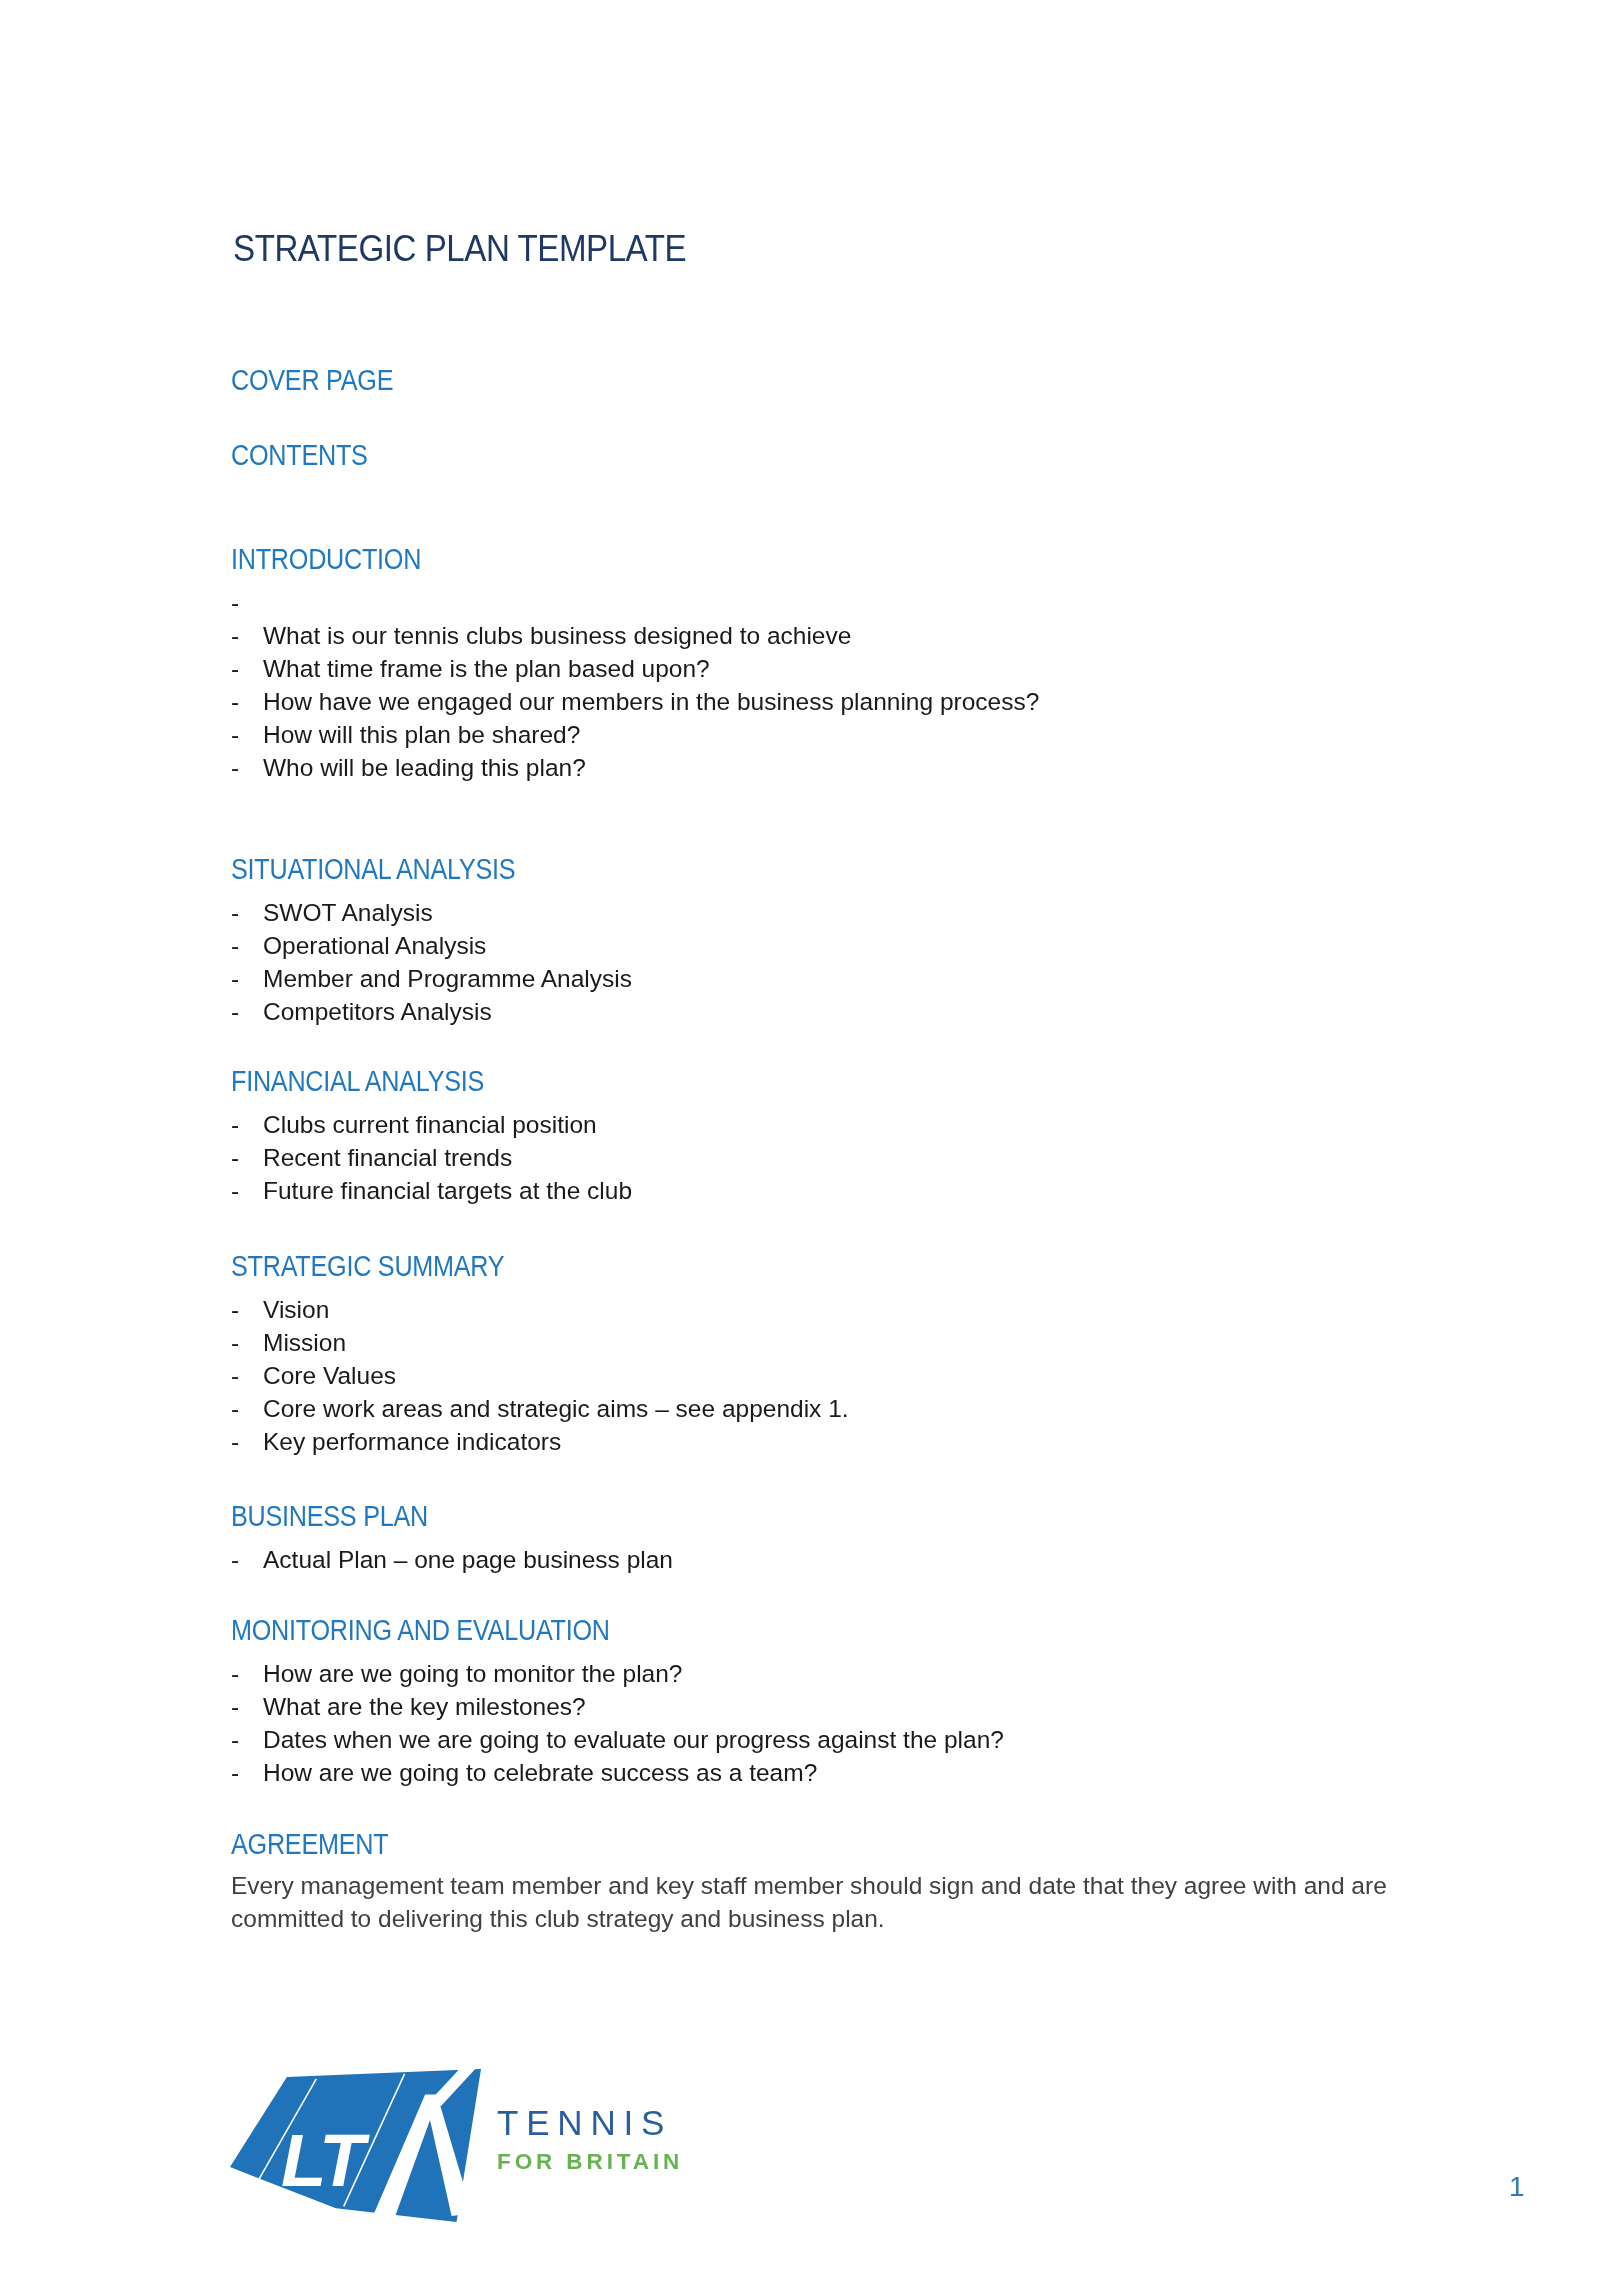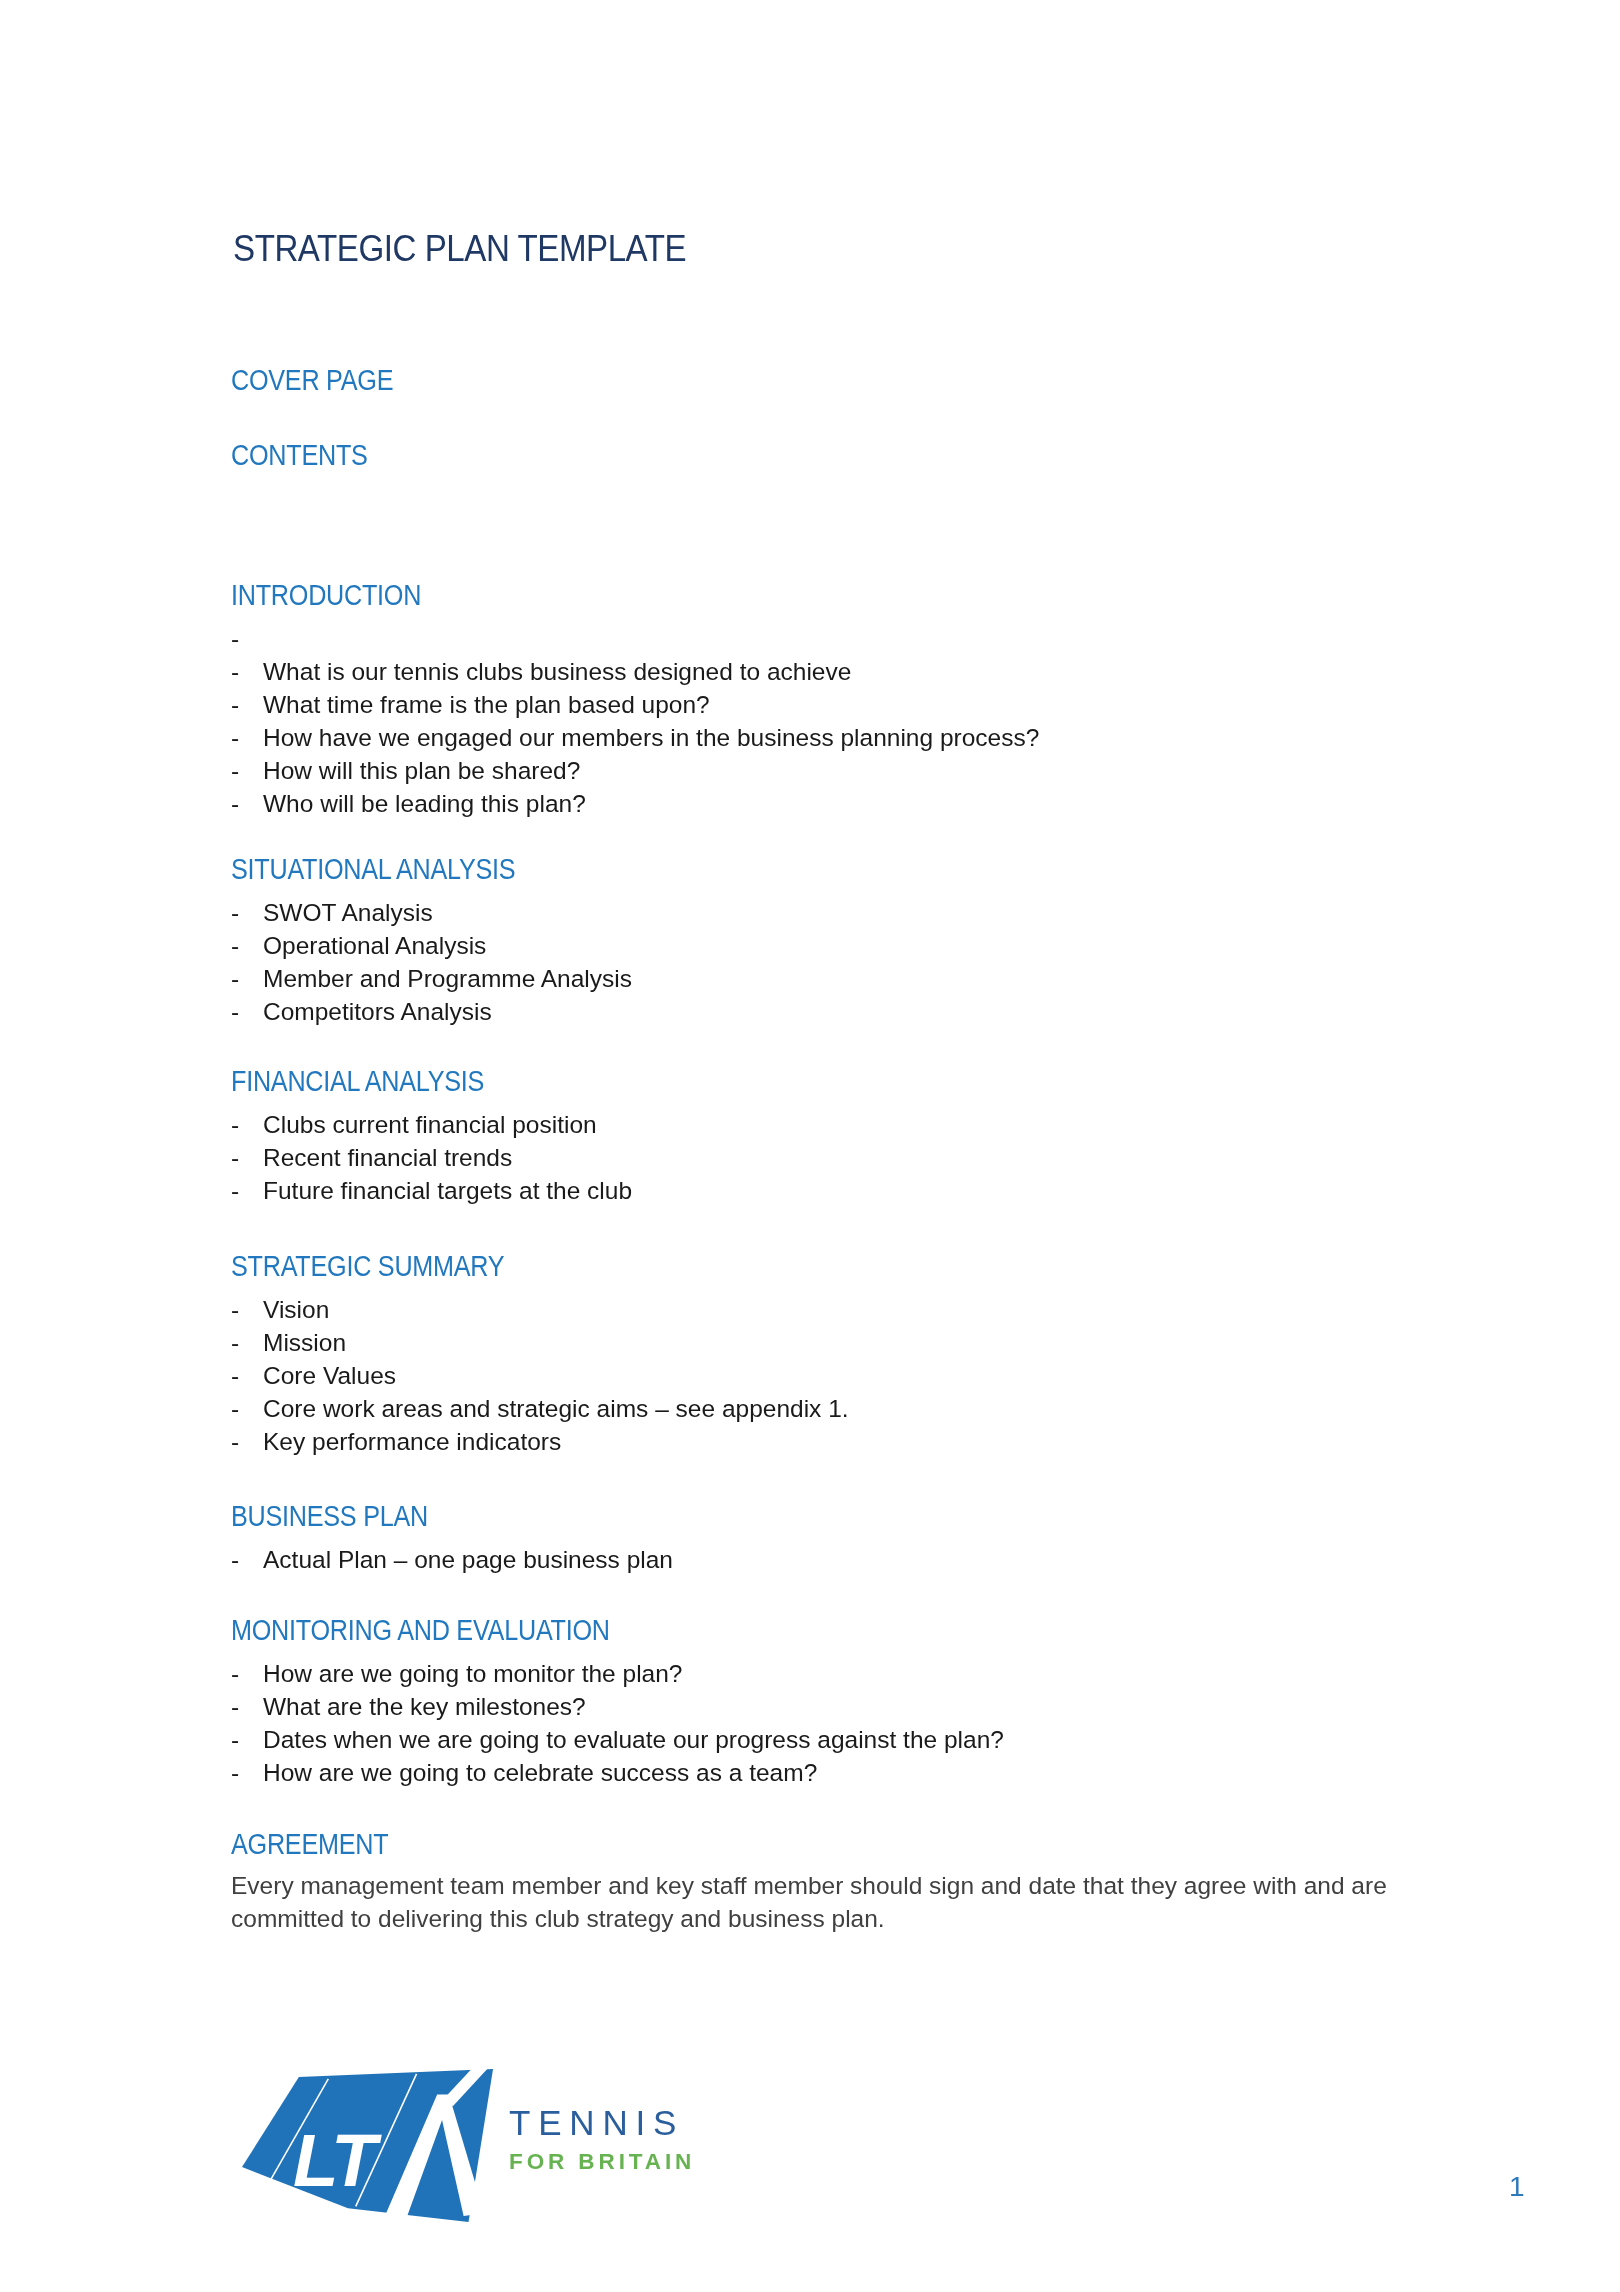--- a/index.html
+++ b/index.html
@@ -50,21 +50,21 @@
   }
   ul.bullets li .dash { flex: 0 0 32px; }
   .section p.body-par {
     margin: 6.9px 0 0 0;
     font-size: 24.5px;
     line-height: 33px;
     color: #404040;
     width: 1191px;
   }
 
-  .logo { left: 242px; top: 2068px; width: 461px; height: 157px; }
+  .logo { left: 230px; top: 2068px; width: 461px; height: 157px; }
   .logo-mark { position: absolute; left: 0; top: 0; }
   .logo-text { position: absolute; left: 267px; top: 37px; }
   .logo-text .tennis {
     font-size: 35px;
     font-weight: normal;
     color: #2b5e9d;
     letter-spacing: 7.8px;
     line-height: 35px;
     white-space: nowrap;
   }
@@ -93,21 +93,21 @@
   <div class="abs doc-title">STRATEGIC PLAN TEMPLATE</div>
 
   <div class="abs section" style="top:361px">
     <h2>COVER PAGE</h2>
   </div>
 
   <div class="abs section" style="top:436px">
     <h2>CONTENTS</h2>
   </div>
 
-  <div class="abs section" style="top:576px">
+  <div class="abs section" style="top:540px">
     <h2>INTRODUCTION</h2>
     <ul class="bullets">
       <li>
           <span class="dash">-</span>
         </li>
       <li>
           <span class="dash">-</span>
           <span>What is our tennis clubs business designed to achieve</span>
         </li>
       <li>

